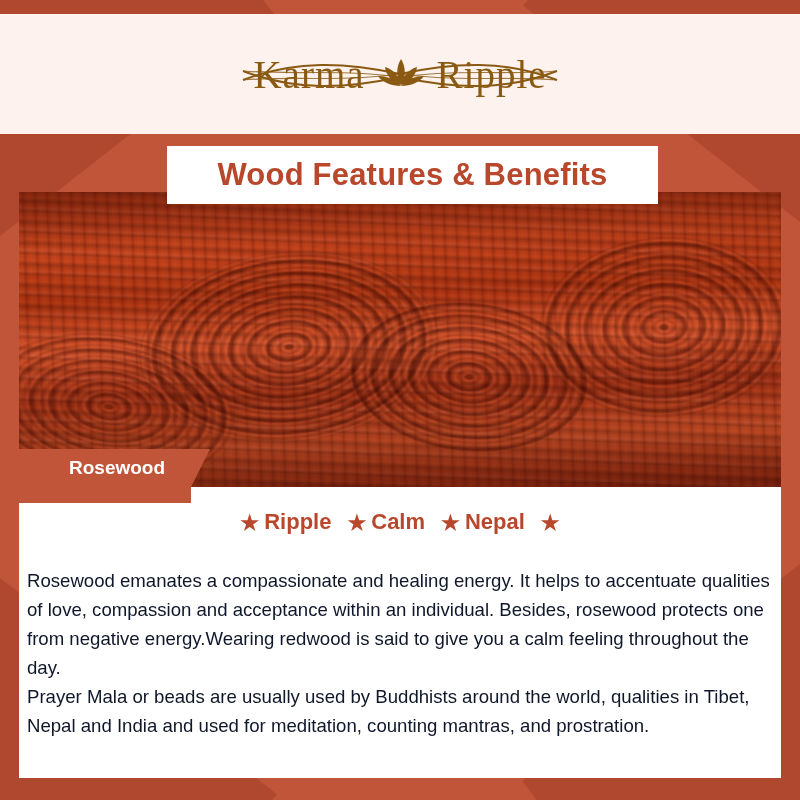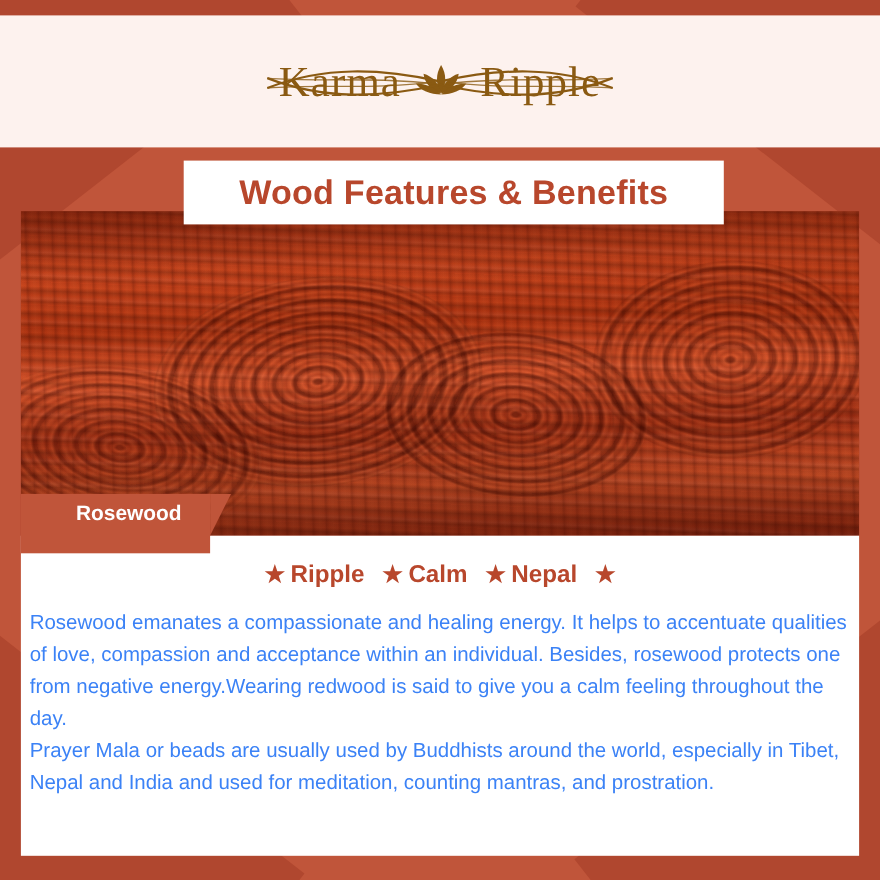--- a/index.html
+++ b/index.html
@@ -257,24 +257,24 @@
     white-space: nowrap;
   }
   .kw-star {
     color: #b8472c;
     font-size: 21px;
     line-height: 1;
   }
 
   .paragraphs {
     position: absolute;
-    top: 64px;
+    top: 79px;
     left: 8px;
     width: 752px;
-    color: #3b82f6;
+    color: #0f172a;
     font-size: 18.6px;
     line-height: 29px;
   }
   .paragraphs p {
     margin: 0;
   }
 </style>
 </head>
 <body>
 
@@ -352,18 +352,18 @@
         <span class="kw-star">★</span>
         <span>Nepal</span>
       </span>
       <span class="keyword">
         <span class="kw-star">★</span>
       </span>
     </div>
 
     <div class="paragraphs">
       <p>Rosewood emanates a compassionate and healing energy. It helps to accentuate qualities of love, compassion and acceptance within an individual. Besides, rosewood protects one from negative energy.Wearing redwood is said to give you a calm feeling throughout the day.</p>
-      <p>Prayer Mala or beads are usually used by Buddhists around the world, especially in Tibet, Nepal and India and used for meditation, counting mantras, and prostration.</p>
+      <p>Prayer Mala or beads are usually used by Buddhists around the world, qualities in Tibet, Nepal and India and used for meditation, counting mantras, and prostration.</p>
     </div>
 
   </div>
 
 </div>
 
 </body></html>

